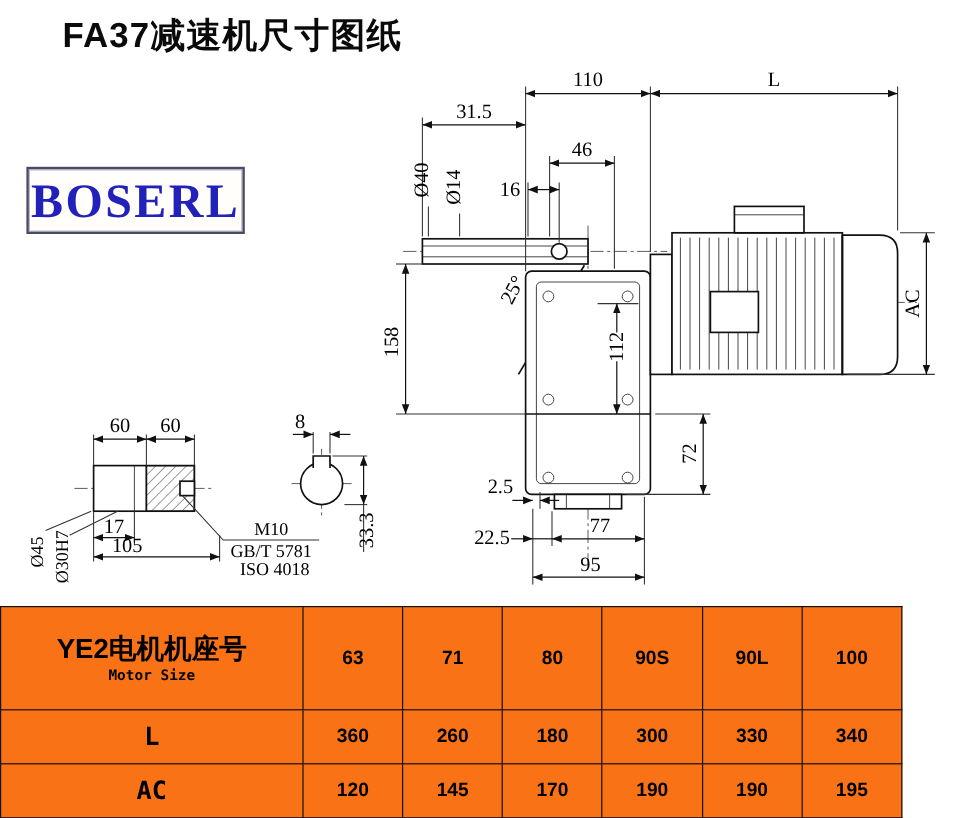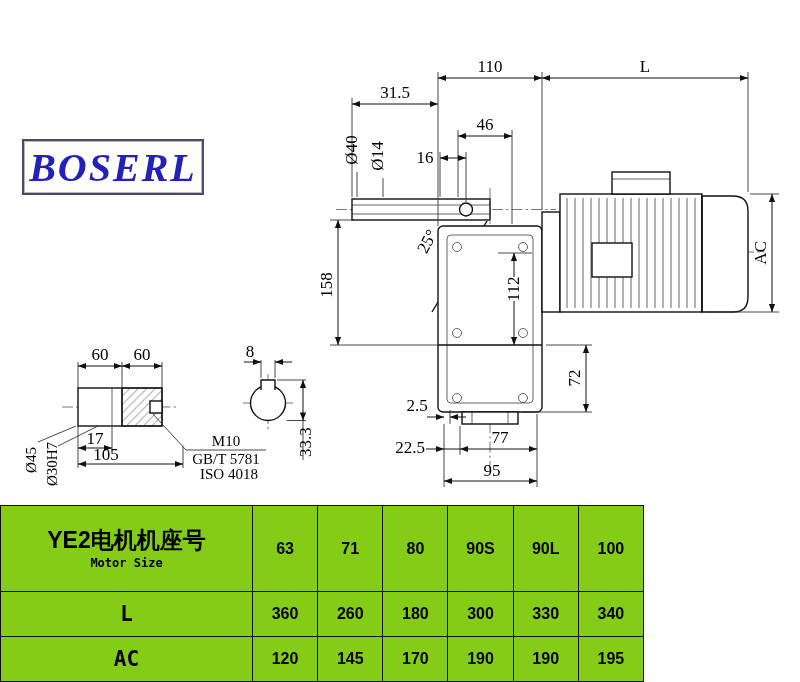--- a/index.html
+++ b/index.html
@@ -1,47 +1,48 @@
 <!DOCTYPE html>
 <html><head>
 <meta charset="utf-8">
 <style>
   * { margin:0; padding:0; box-sizing:border-box; }
   html,body { width:800px; height:682px; background:#fff; font-family:"Liberation Sans",sans-serif; }
   .stage { position:absolute; left:0; top:0; width:800px; height:682px; background:#fff; overflow:hidden; }
   .title { position:absolute; left:52px; top:10px; font-size:29px; font-weight:bold; color:#0a0a0a; letter-spacing:1px; }
   .logo { position:absolute; left:22px; top:139px; width:182px; height:56px; border:2px solid #4a4a66;
-          box-shadow:inset 0 0 0 1px #b9b9c6; display:flex; align-items:center; justify-content:center; background:#fffefa;font-style:italic; }
+          box-shadow:inset 0 0 0 1px #b9b9c6; display:flex; align-items:center; justify-content:center; background:#fffefa; }
   .logo span { font-family:"Liberation Serif",serif; font-size:40px; font-weight:bold; color:#2222bb; letter-spacing:2px; }
   svg.draw { position:absolute; left:0; top:0; }
 
   .pl  { fill:none; stroke:#111; stroke-width:1.4; }
   .plf { fill:#fff;  stroke:#111; stroke-width:1.4; }
   .tl  { fill:none; stroke:#222; stroke-width:0.7; }
   .el  { fill:none; stroke:#333; stroke-width:0.9; }
   .dl  { fill:none; stroke:#111; stroke-width:1; }
   .cl  { fill:none; stroke:#555; stroke-width:0.8; stroke-dasharray:11 3 2.5 3; }
   text.dim  { font-family:"Liberation Serif",serif; font-size:17px; fill:#000; text-anchor:middle; }
   text.dims { font-family:"Liberation Serif",serif; font-size:15px; fill:#000; text-anchor:middle; }
 
-  table.dim { position:absolute; left:0; top:505px; width:644px; height:177px; border-collapse:collapse; table-layout:fixed; background:#84cc16; }
+  table.dim { position:absolute; left:0; top:505px; width:752px; height:177px; border-collapse:collapse; table-layout:fixed; background:#f97316; }
   table.dim td, table.dim th { border:1.8px solid #111; text-align:center; vertical-align:middle; color:#000; padding:0; }
   col.first { width:252px; }
   tr.hdr { height:69px; }
   tr.row { height:36px; }
   .cn   { font-size:23px; font-weight:bold; line-height:1.3; }
   .mono { font-family:"DejaVu Sans Mono",monospace; font-size:12px; font-weight:bold; line-height:1.2; }
   .num  { font-size:16px; font-weight:bold; }
   .rowlab { font-family:"DejaVu Sans Mono",monospace; font-size:21px; font-weight:bold; }
 </style>
 </head>
 <body>
 
 <div class="stage">
 
+  <div class="title">FA37减速机尺寸图纸</div>
 
   <div class="logo">
     <span>BOSERL</span>
   </div>
 
   <svg class="draw" width="800" height="505" viewBox="0 0 800 505">
     <defs>
       <marker id="arr" viewBox="0 0 10 10" refX="9" refY="5" markerWidth="9" markerHeight="9" orient="auto-start-reverse">
         <path d="M0,1.5 L9,5 L0,8.5 z" fill="#111"></path>
       </marker>

